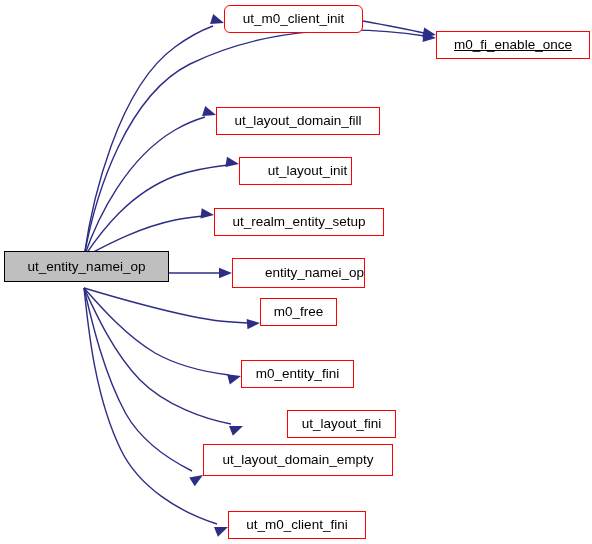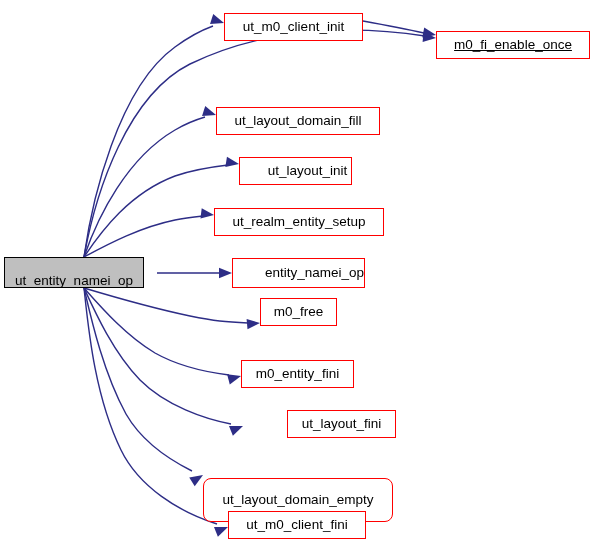--- a/index.html
+++ b/index.html
@@ -68,24 +68,24 @@
       <polygon points="0,0 -13,-5.2 -13,5.2" fill="#2d2d86" transform="translate(260,323) rotate(-5)"></polygon>
       <path d="M 84,288 C 100,306 125,335 155,353 C 178,366 205,372 229,375" fill="none" stroke="#2d2d86" stroke-width="1.4"></path>
       <polygon points="0,0 -13,-5.2 -13,5.2" fill="#2d2d86" transform="translate(241,376) rotate(-15)"></polygon>
       <path d="M 84,288 C 95,312 113,352 140,380 C 166,406 205,419 231,424" fill="none" stroke="#2d2d86" stroke-width="1.4"></path>
       <polygon points="0,0 -13,-5.2 -13,5.2" fill="#2d2d86" transform="translate(243,426) rotate(-22)"></polygon>
       <path d="M 84,288 C 91,318 103,372 126,414 C 145,447 180,465 192,471" fill="none" stroke="#2d2d86" stroke-width="1.4"></path>
       <polygon points="0,0 -13,-5.2 -13,5.2" fill="#2d2d86" transform="translate(203,475) rotate(-32)"></polygon>
       <path d="M 84,288 C 88,324 94,395 121,450 C 139,487 179,512 217,524" fill="none" stroke="#2d2d86" stroke-width="1.4"></path>
       <polygon points="0,0 -13,-5.2 -13,5.2" fill="#2d2d86" transform="translate(228,527) rotate(-22)"></polygon>
     </svg>
-<div class="node current" style="left: 4px; top: 257px; width: 140px; height: 31px; align-items: flex-end;">
+<div class="node current" style="left: 4px; top: 251px; width: 165px; height: 31px;">
       <span class="node-label">ut_entity_namei_op</span>
     </div>
-    <div class="node" style="left: 224px; top: 13px; width: 139px; height: 28px;">
+    <div class="node" style="left: 224px; top: 5px; width: 139px; height: 28px; border-radius: 6px;">
       <span class="node-label">ut_m0_client_init</span>
     </div>
     <div class="node" style="left: 436px; top: 31px; width: 154px; height: 28px; text-decoration: underline;">
       <span class="node-label">m0_fi_enable_once</span>
     </div>
     <div class="node" style="left: 216px; top: 107px; width: 164px; height: 28px;">
       <span class="node-label">ut_layout_domain_fill</span>
     </div>
     <div class="node" style="left: 239px; top: 157px; width: 113px; height: 28px; padding-left: 24px;">
       <span class="node-label">ut_layout_init</span>
@@ -98,19 +98,19 @@
     </div>
     <div class="node" style="left: 260px; top: 298px; width: 77px; height: 28px;">
       <span class="node-label">m0_free</span>
     </div>
     <div class="node" style="left: 241px; top: 360px; width: 113px; height: 28px;">
       <span class="node-label">m0_entity_fini</span>
     </div>
     <div class="node" style="left: 243px; top: 410px; width: 109px; height: 28px; margin-left: 44px;">
       <span class="node-label">ut_layout_fini</span>
     </div>
-    <div class="node" style="left: 203px; top: 478px; width: 190px; height: 44px; border-radius: 8px;">
+    <div class="node" style="left: 203px; top: 444px; width: 190px; height: 32px;">
       <span class="node-label">ut_layout_domain_empty</span>
     </div>
     <div class="node" style="left: 228px; top: 511px; width: 138px; height: 28px;">
       <span class="node-label">ut_m0_client_fini</span>
     </div>
   </div>
 
 </body></html>

